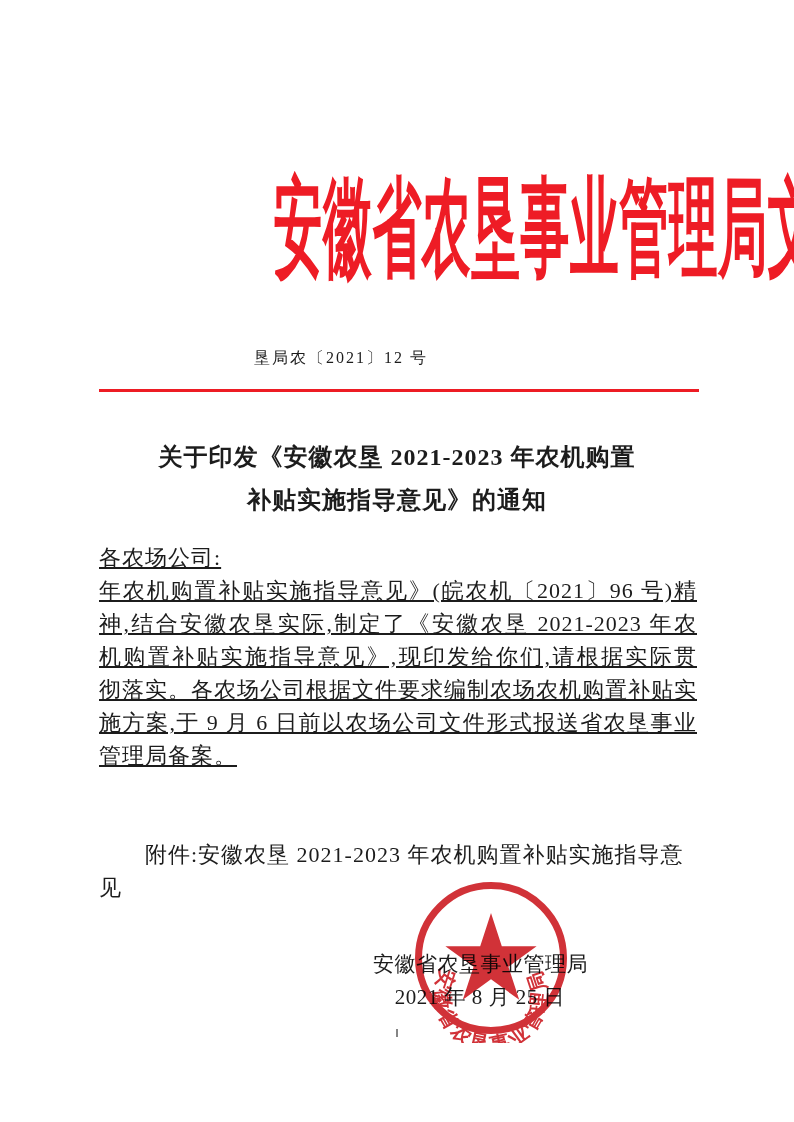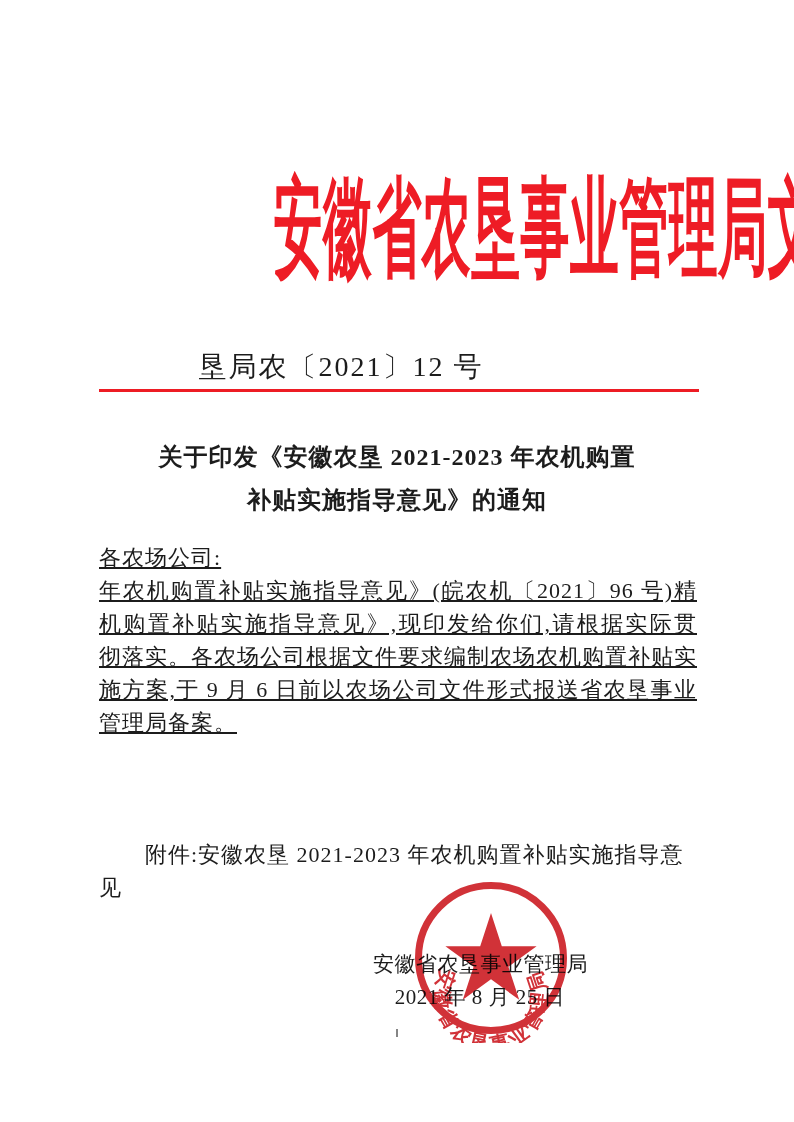--- a/index.html
+++ b/index.html
@@ -21,21 +21,21 @@
     display:inline-block;
     font-size:94px;font-weight:bold;color:#ee1c25;
     white-space:nowrap;
     transform:scale(0.52,1.15);
     transform-origin:center center;
     letter-spacing:1px;
   }
   
   .doc-number{
     position:absolute;top:348px;left:0;width:682px;
-    text-align:center;font-size:28px;letter-spacing:2px;
+    text-align:center;font-size:16px;letter-spacing:2px;
   }
   
   .red-line{
     position:absolute;top:389px;left:99px;width:600px;height:3px;
     background:#ed1c24;
   }
   
   .notice-title{
     position:absolute;top:436px;left:0;width:794px;
     text-align:center;font-size:24px;font-weight:bold;
@@ -101,20 +101,21 @@
   <div class="red-line"></div>
 
   <div class="notice-title">
     <div>关于印发《安徽农垦 2021-2023 年农机购置</div>
     <div>补贴实施指导意见》的通知</div>
   </div>
 
   <div class="body-block">
     <div class="line">各农场公司:</div>
     <div class="line fill">年农机购置补贴实施指导意见》(皖农机〔2021〕96 号)精</div>
+    <div class="line fill">神,结合安徽农垦实际,制定了《安徽农垦 2021-2023 年农</div>
     <div class="line fill">机购置补贴实施指导意见》,现印发给你们,请根据实际贯</div>
     <div class="line fill">彻落实。各农场公司根据文件要求编制农场农机购置补贴实</div>
     <div class="line fill">施方案,于 9 月 6 日前以农场公司文件形式报送省农垦事业</div>
     <div class="line">管理局备案。</div>
   </div>
 
   <div class="attachment">
     <div class="first">附件:安徽农垦 2021-2023 年农机购置补贴实施指导意</div>
     <div>见</div>
   </div>

